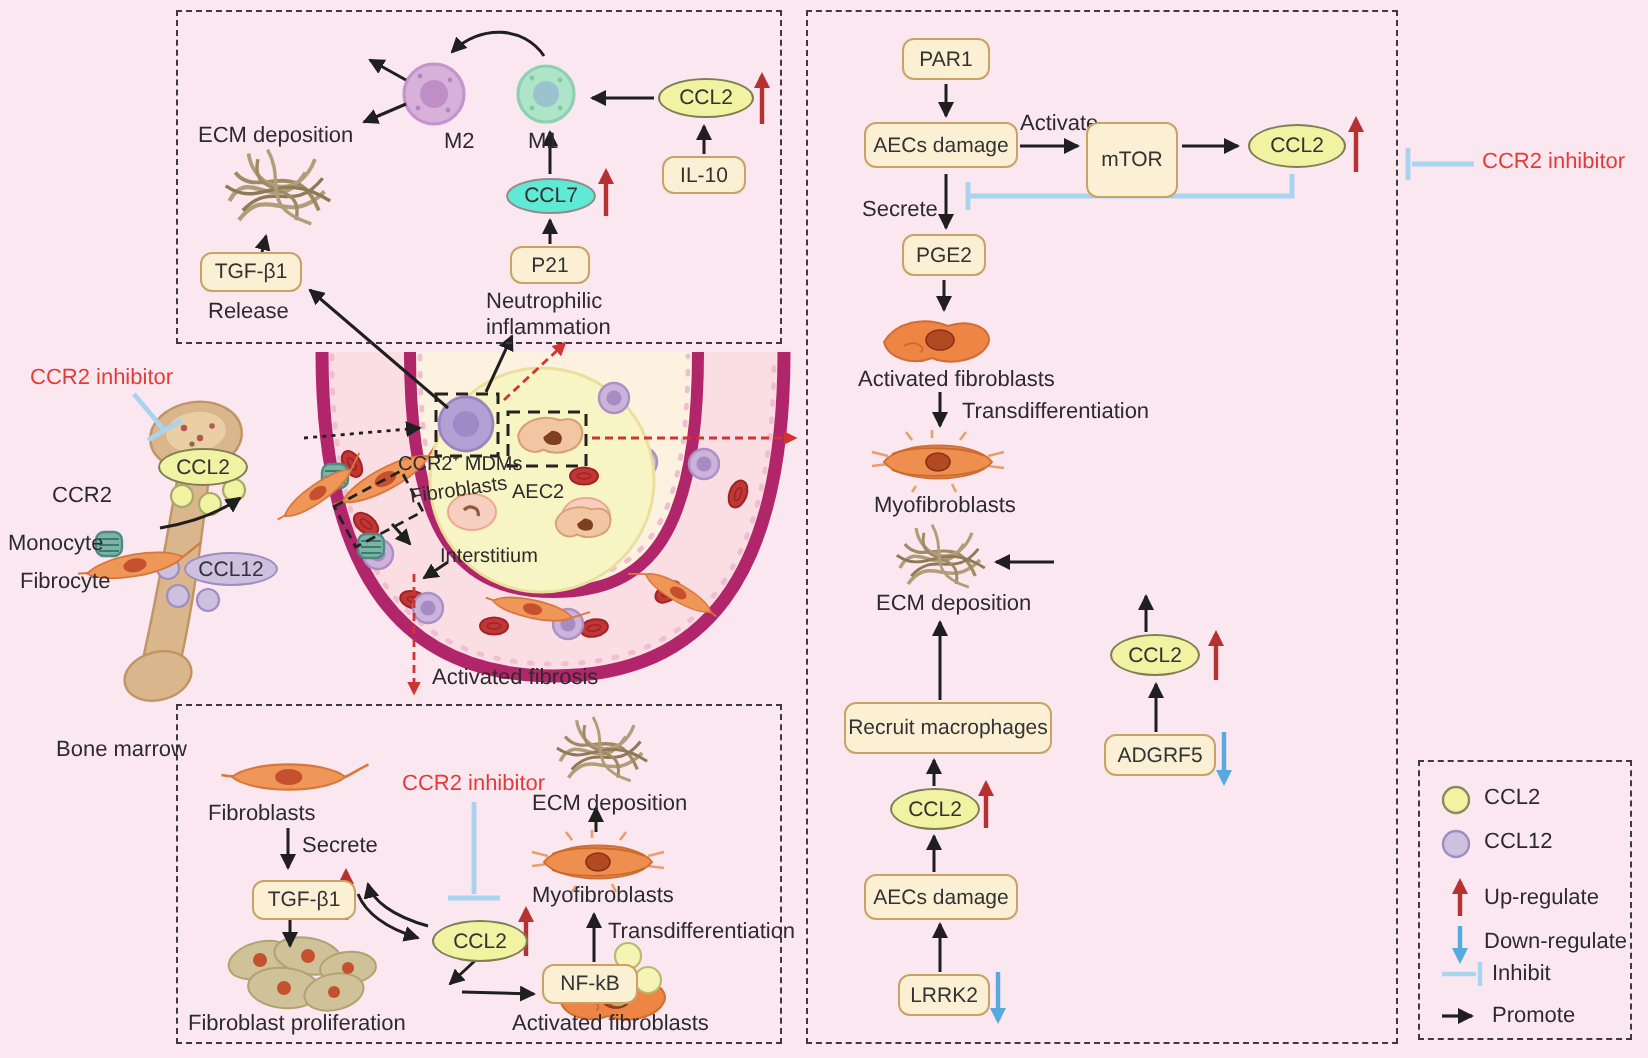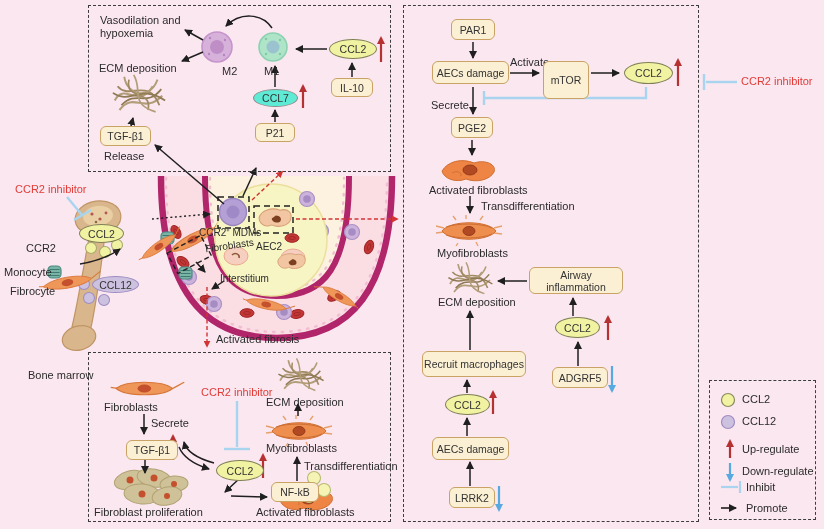--- a/index.html
+++ b/index.html
@@ -279,30 +279,30 @@
       </g>
       <path d="M721,508 L736,508" stroke="#1f1f1f" stroke-width="1.6" marker-end="url(#mB)"></path>
     </g>
   </svg>
 
   <div class="panel" style="left:88px;top:5px;width:303px;height:167px;"></div>
   <div class="panel" style="left:88px;top:352px;width:303px;height:170px;"></div>
   <div class="panel" style="left:403px;top:5px;width:296px;height:517px;"></div>
   <div class="panel" style="left:709px;top:380px;width:107px;height:140px;"></div>
 
-  <div class="lbl wrap" style="left:100px;top:14px;width:102px;">Vasodilation and hypoxemia</div>
   <div class="lbl" style="left:99px;top:62px;">ECM deposition</div>
   <div class="lbl" style="left:222px;top:65px;">M2</div>
   <div class="lbl" style="left:264px;top:65px;">M1</div>
   <div class="node py" style="left:329px;top:39px;width:48px;height:20px;">CCL2</div>
   <div class="node tan" style="left:331px;top:78px;width:42px;height:19px;">IL-10</div>
   <div class="node pw" style="left:253px;top:89px;width:45px;height:18px;">CCL7</div>
   <div class="node tan" style="left:100px;top:126px;width:51px;height:20px;">TGF-β1</div>
   <div class="lbl" style="left:104px;top:150px;">Release</div>
   <div class="node tan" style="left:255px;top:123px;width:40px;height:19px;">P21</div>
+  <div class="lbl wrap" style="left:243px;top:145px;width:84px;">Neutrophilic inflammation</div>
 
   <div class="lbl red" style="left:15px;top:183px;">CCR2 inhibitor</div>
   <div class="node py" style="left:79px;top:224px;width:45px;height:19px;">CCL2</div>
   <div class="lbl" style="left:26px;top:242px;">CCR2</div>
   <div class="lbl" style="left:4px;top:266px;">Monocyte</div>
   <div class="node pp" style="left:92px;top:276px;width:47px;height:17px;">CCL12</div>
   <div class="lbl" style="left:10px;top:285px;">Fibrocyte</div>
   <div class="lbl" style="left:28px;top:349px;margin-top:20px;">Bone marrow</div>
   <div class="lbl sm" style="left:199px;top:227px;">CCR2⁺ MDMs</div>
   <div class="lbl sm" style="left:205px;top:240px;transform:rotate(-8deg);">Fibroblasts</div>
@@ -326,21 +326,20 @@
   <div class="node tan" style="left:432px;top:61px;width:77px;height:23px;">AECs damage</div>
   <div class="lbl" style="left:510px;top:56px;">Activate</div>
   <div class="node tan" style="left:543px;top:61px;width:46px;height:38px;">mTOR</div>
   <div class="node py" style="left:624px;top:62px;width:49px;height:22px;">CCL2</div>
   <div class="lbl" style="left:431px;top:99px;">Secrete</div>
   <div class="node tan" style="left:451px;top:117px;width:42px;height:21px;">PGE2</div>
   <div class="lbl" style="left:429px;top:184px;">Activated fibroblasts</div>
   <div class="lbl" style="left:481px;top:200px;">Transdifferentiation</div>
   <div class="lbl" style="left:437px;top:247px;">Myofibroblasts</div>
   <div class="lbl" style="left:438px;top:296px;">ECM deposition</div>
-  <div class="node tan" style="left:529px;top:267px;width:94px;height:27px;">Airway inflammation</div>
   <div class="node py" style="left:555px;top:317px;width:45px;height:21px;">CCL2</div>
   <div class="node tan" style="left:552px;top:367px;width:56px;height:21px;">ADGRF5</div>
   <div class="node tan" style="left:422px;top:351px;width:104px;height:26px;">Recruit macrophages</div>
   <div class="node py" style="left:445px;top:394px;width:45px;height:21px;">CCL2</div>
   <div class="node tan" style="left:432px;top:437px;width:77px;height:23px;">AECs damage</div>
   <div class="node tan" style="left:449px;top:487px;width:46px;height:21px;">LRRK2</div>
   <div class="lbl red" style="left:741px;top:75px;">CCR2 inhibitor</div>
 
   <div class="lbl" style="left:742px;top:393px;">CCL2</div>
   <div class="lbl" style="left:742px;top:415px;">CCL12</div>

